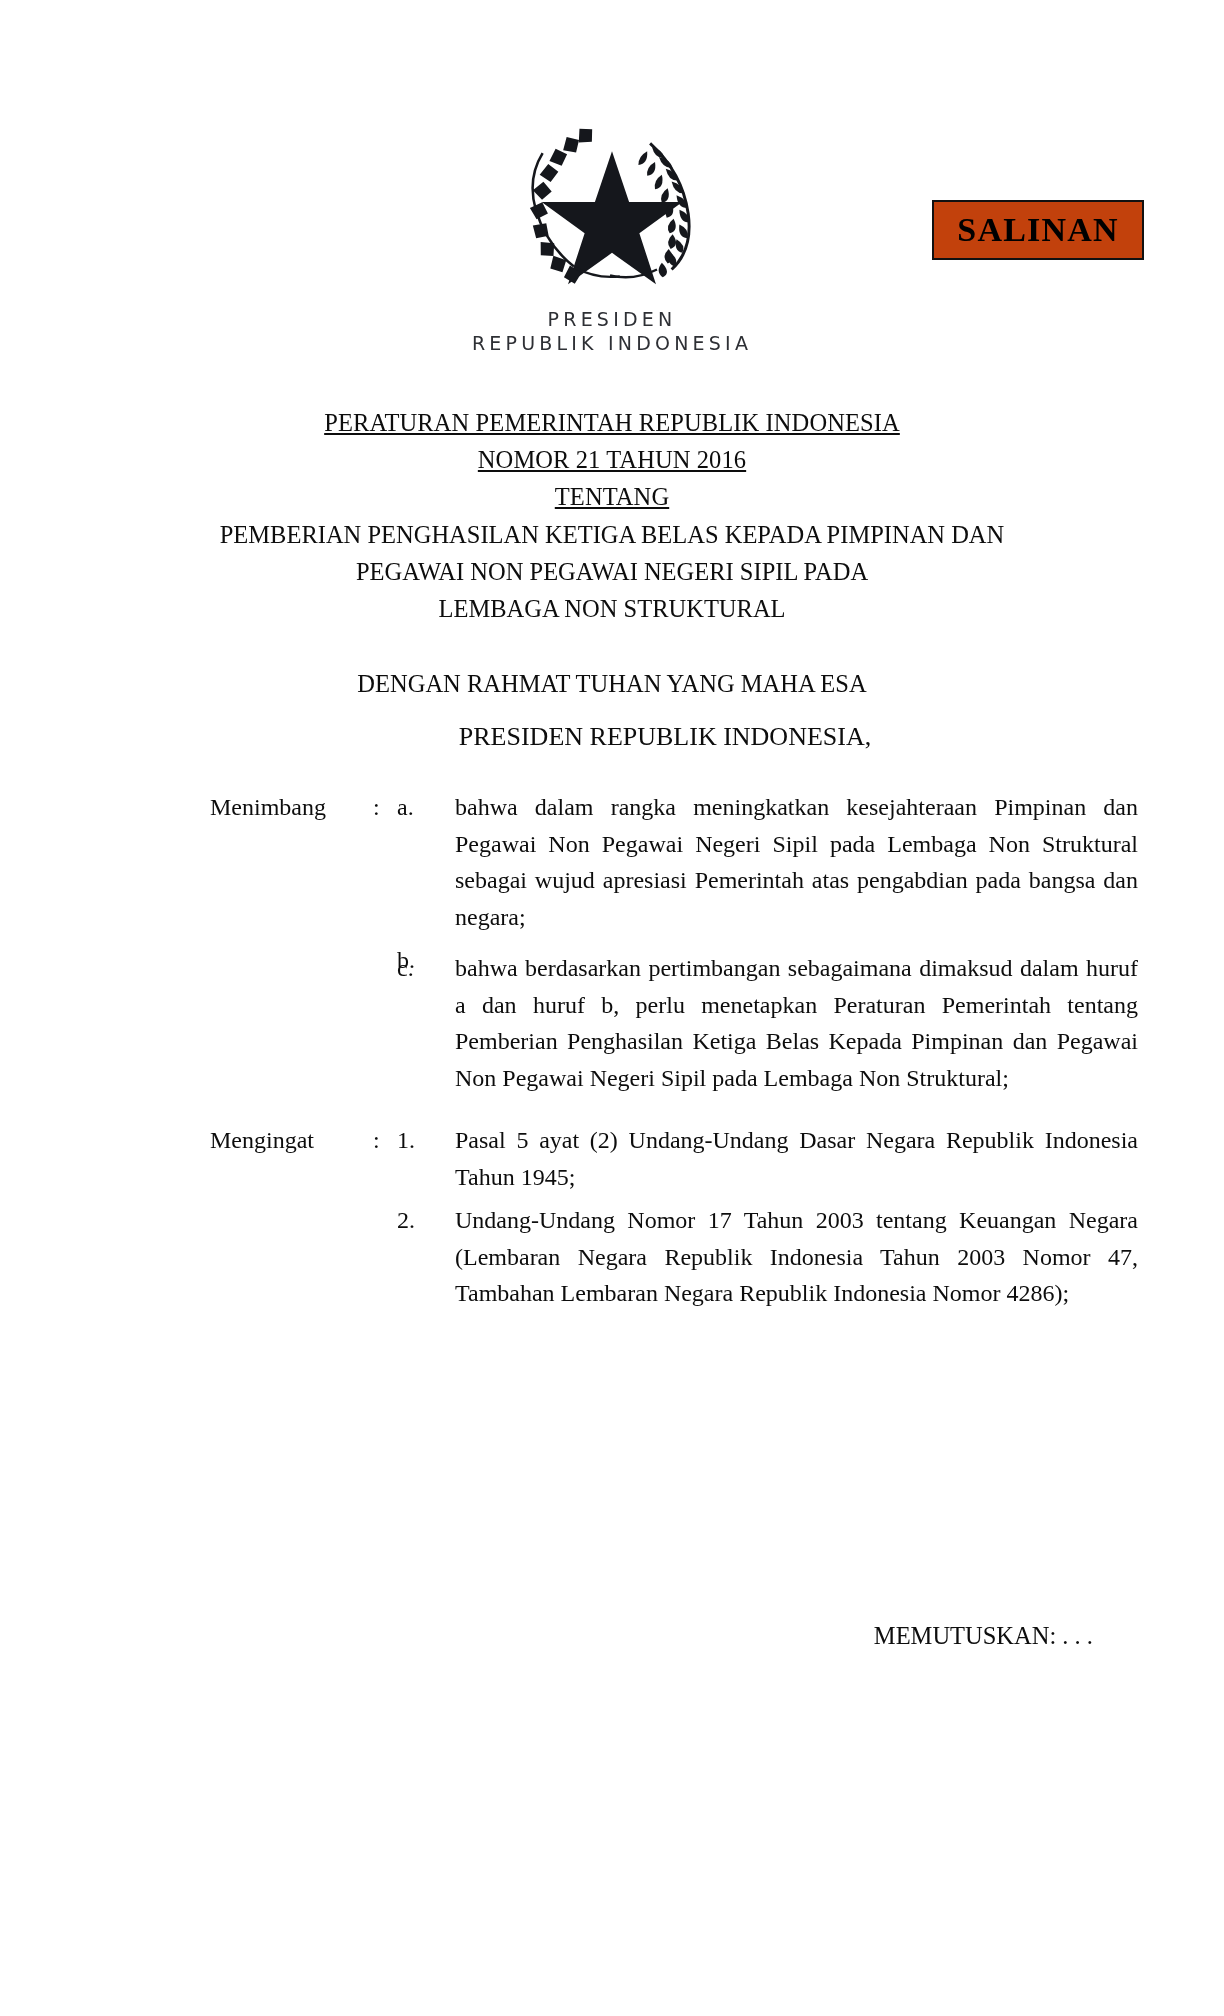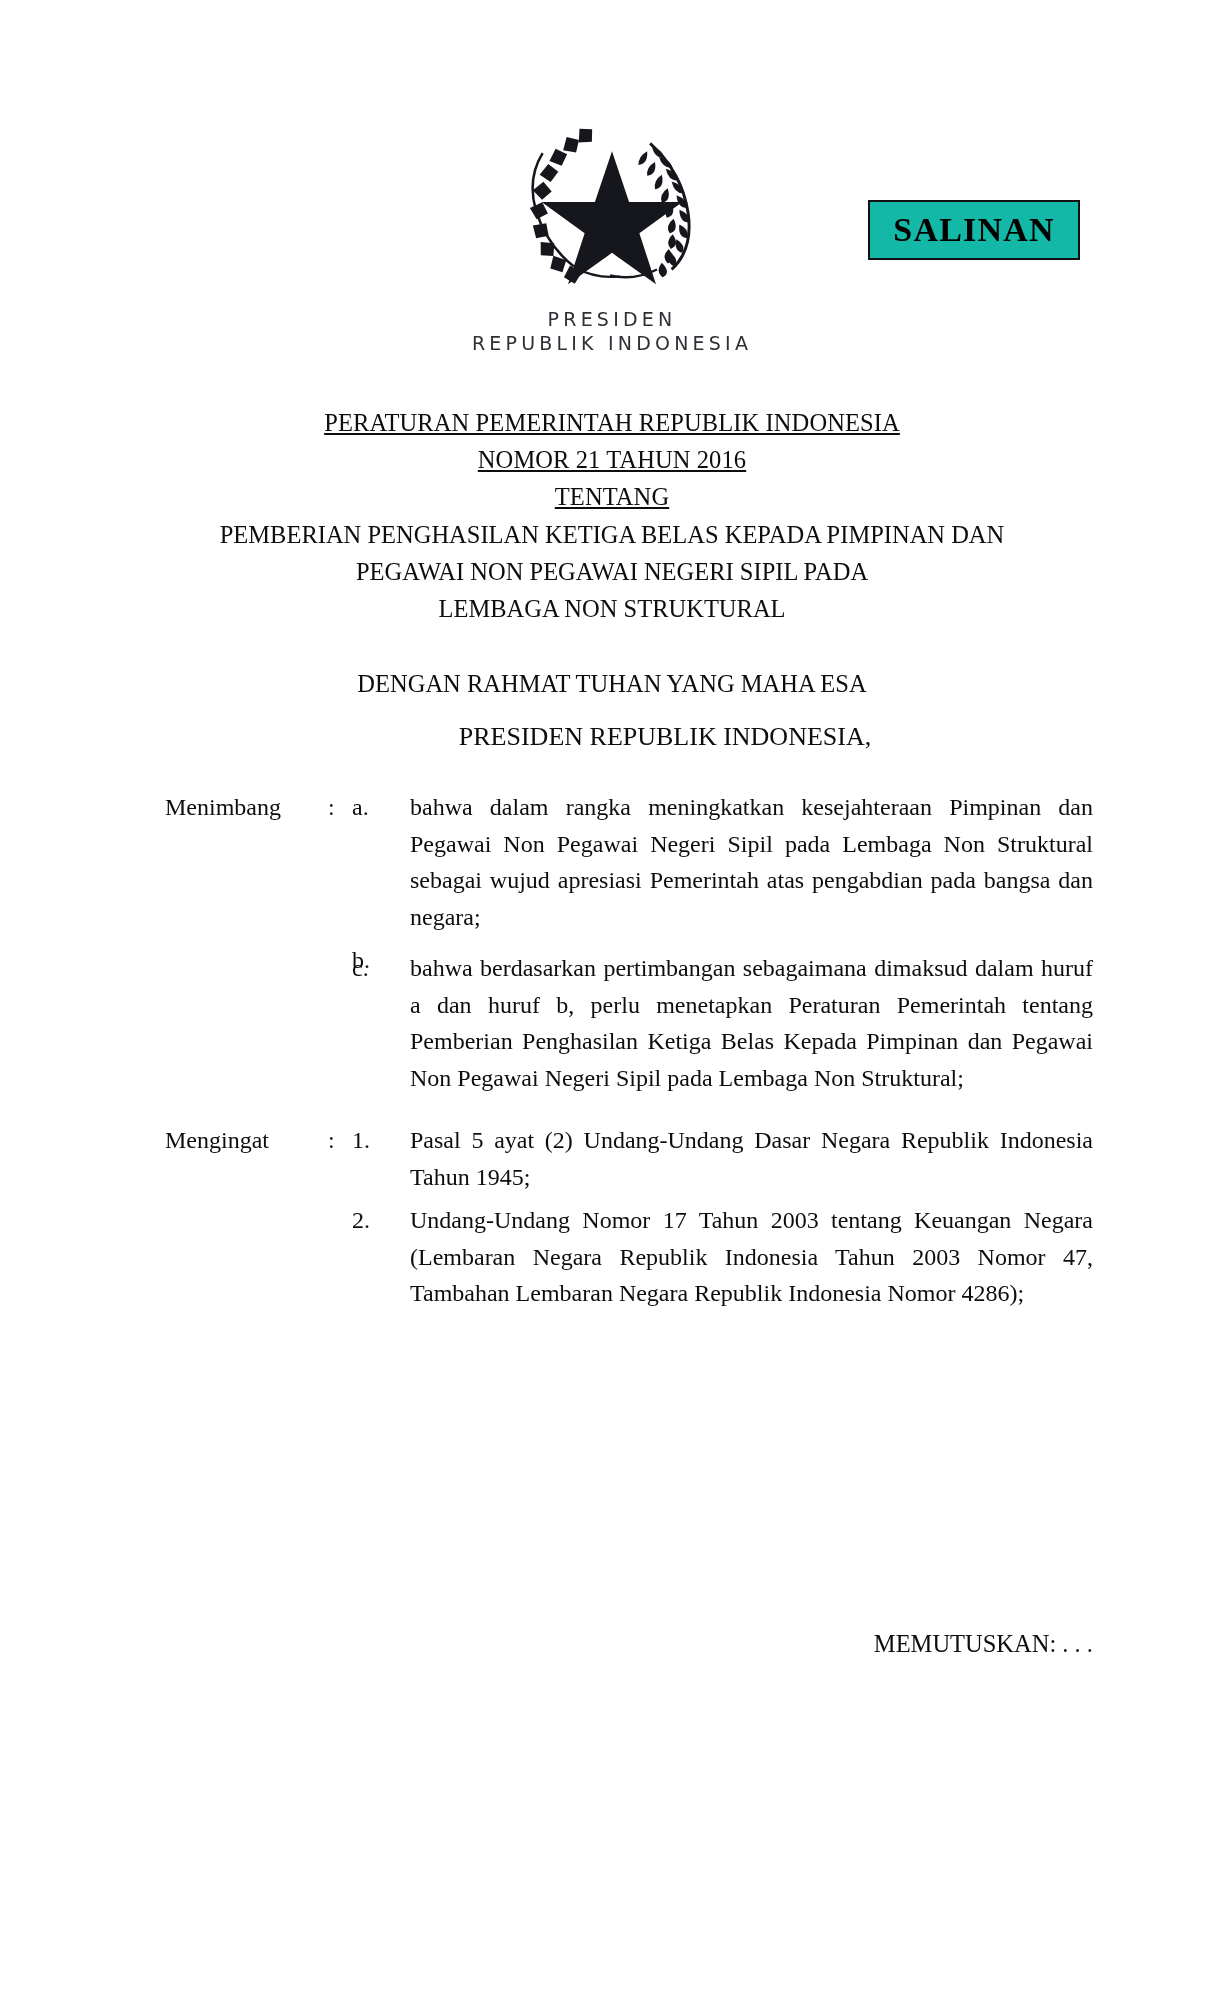--- a/index.html
+++ b/index.html
@@ -51,29 +51,29 @@
     font-family: "DejaVu Sans", "Liberation Sans", sans-serif;
     font-size: 19px;
     letter-spacing: 4.2px;
     color: #2e3035;
     white-space: nowrap;
   }
 
   
   .salinan-box {
     position: absolute;
-    left: 868px;
+    left: 932px;
     top: 200px;
     width: 208px;
     height: 56px;
     border: 2.5px solid #111111;
     display: flex;
     align-items: center;
     justify-content: center;
-    background: #14b8a6;
+    background: #c2410c;
   }
   .salinan-text {
     font-family: "Liberation Serif", "DejaVu Serif", serif;
     font-weight: bold;
     font-size: 34px;
     letter-spacing: 1.2px;
     color: #000000;
     line-height: 1;
   }
 
@@ -129,20 +129,21 @@
   
   .clauses {
     position: absolute;
     left: 0;
     top: 789px;
     width: 1224px;
   }
   .section {
     position: relative;
     width: 1040px;
+    padding-left: 45px;
   }
   .section + .section {
     margin-top: 26px;
   }
   .clause-row {
     position: relative;
     display: block;
     width: 1224px;
     min-height: 1px;
   }
@@ -189,21 +190,20 @@
 
   
   .footer-note {
     position: absolute;
     left: 0;
     top: 1618px;
     width: 1093px;
     text-align: right;
     font-size: 24.5px;
     line-height: 36px;
-    margin-top: 8px;
   }
 </style>
 </head>
 <body>
 
 <div class="page">
 
   <div class="masthead">
     <div class="emblem-wrap">
       <svg class="emblem" viewBox="0 0 200 176" aria-hidden="true">

